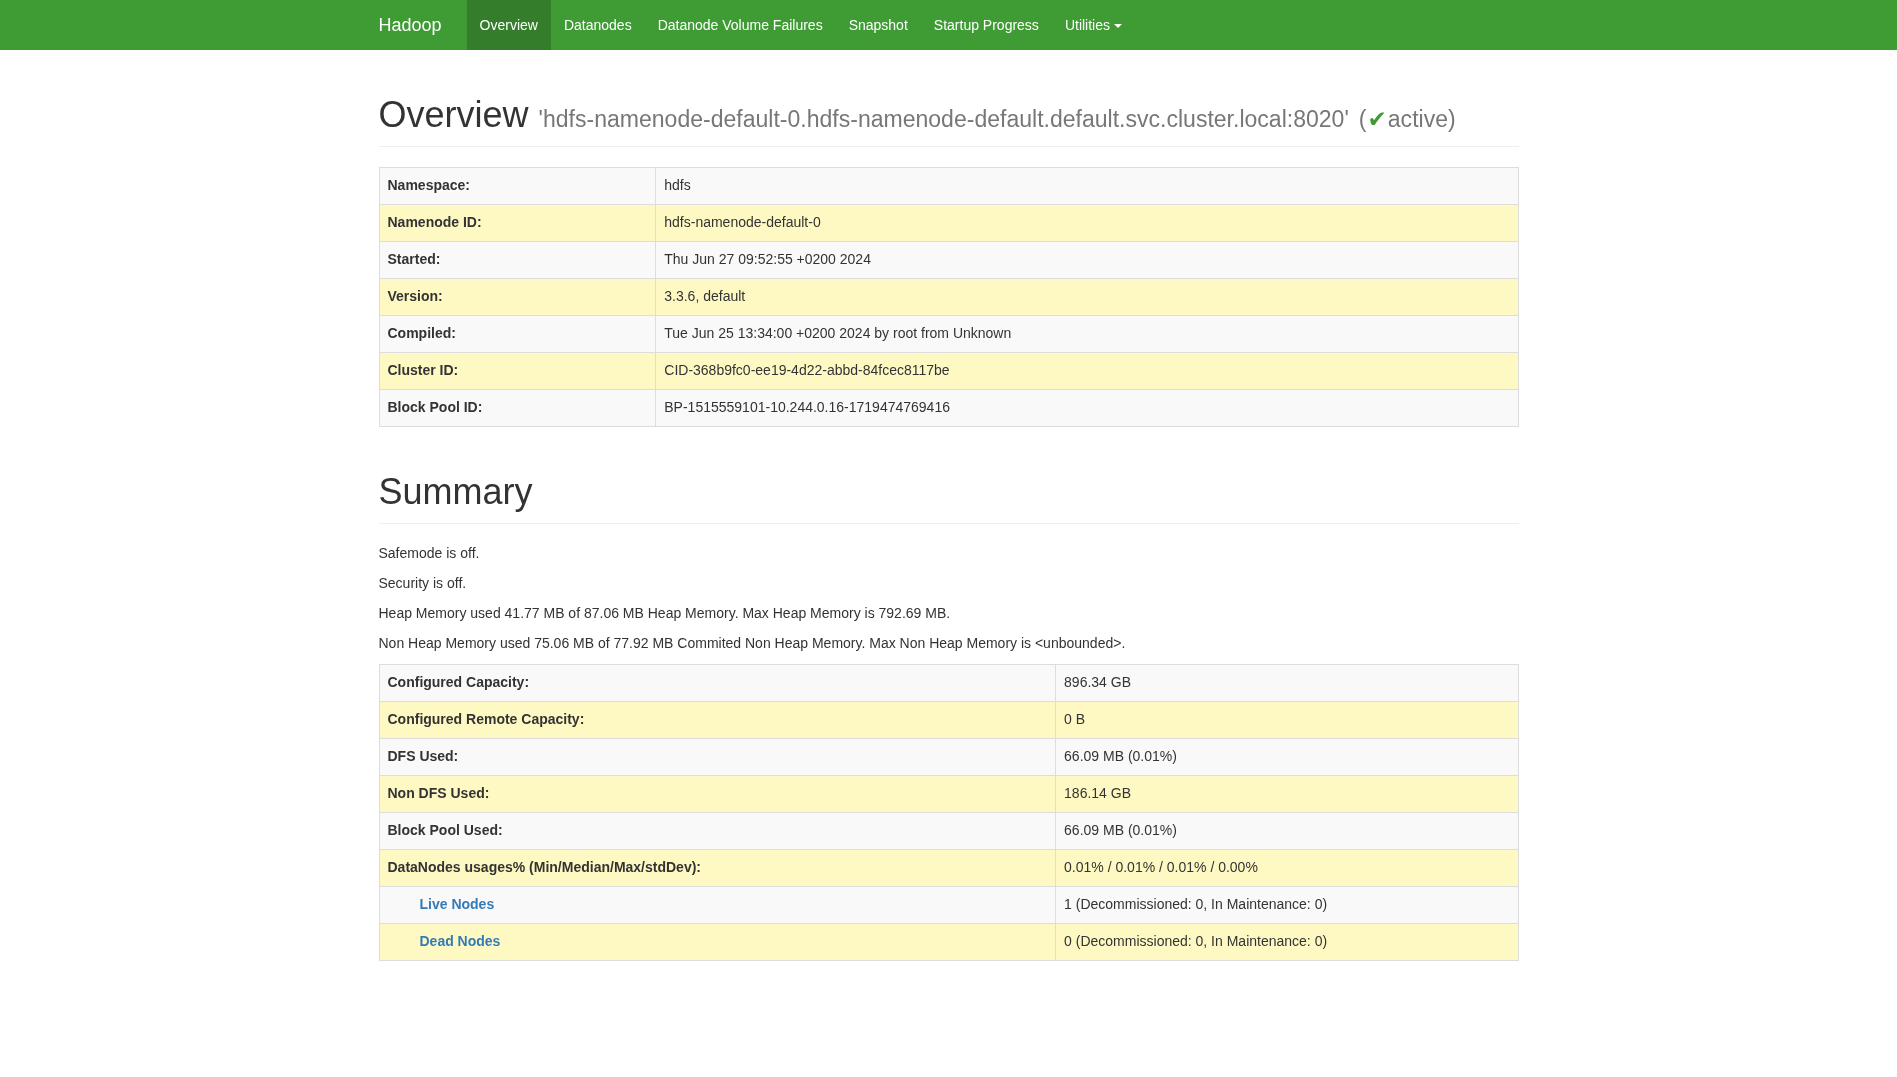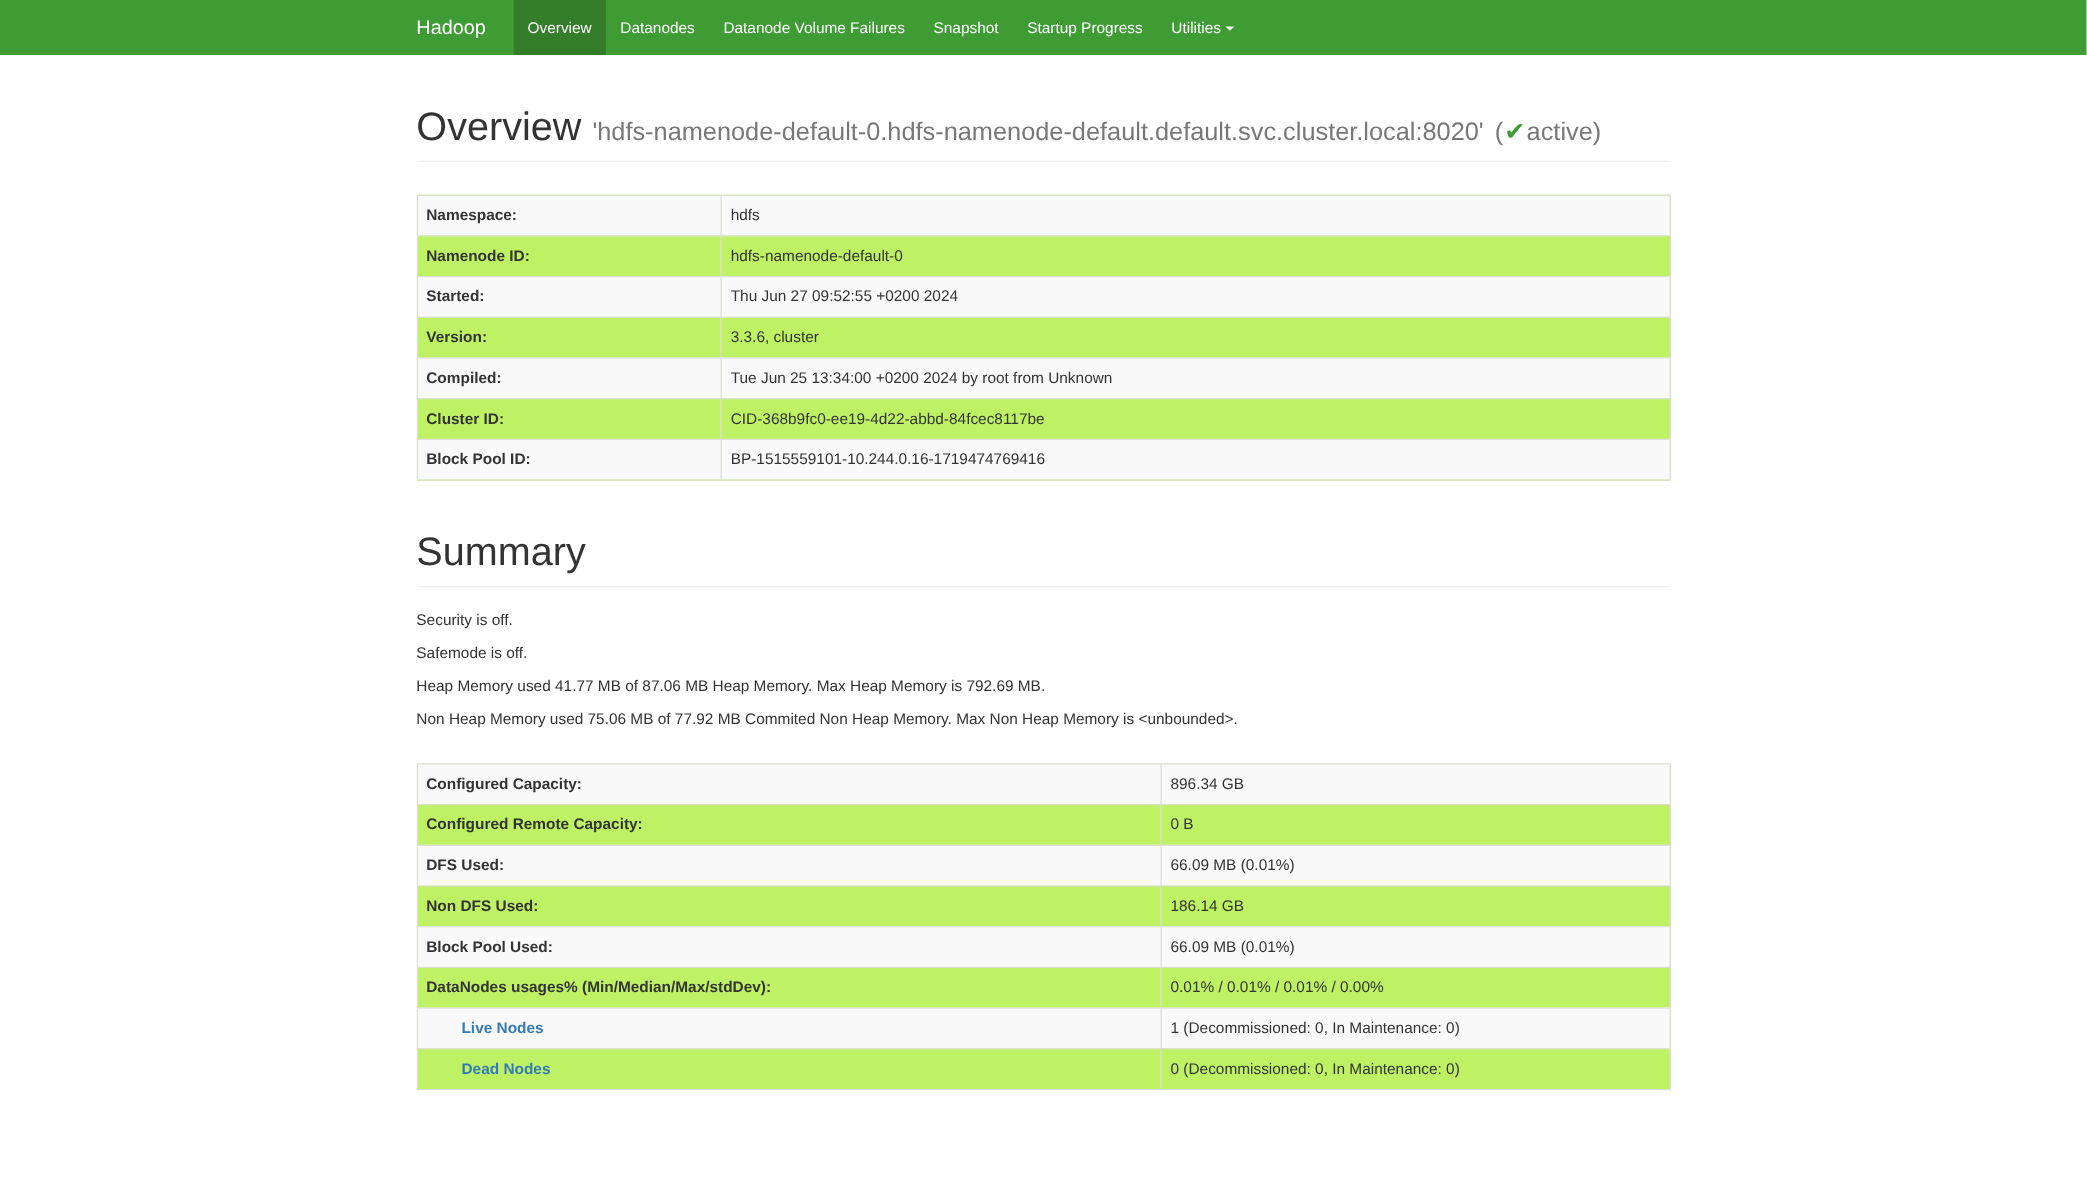--- a/index.html
+++ b/index.html
@@ -92,22 +92,21 @@
     font-weight: 700;
     padding: 0 1px;
   }
 
   
   table.table {
     width: 100%;
     border-collapse: collapse;
     border: 1px solid var(--table-border, #ddd);
     margin-bottom: 20px;
-    background: #bef264;
-    margin-top: 30px;
+    background: #fef9c3;
   }
   table.table th, table.table td {
     padding: 8px;
     border: 1px solid var(--table-border, #ddd);
     text-align: left;
     vertical-align: top;
     font-size: 14px;
     line-height: 1.42857;
   }
   table.table th { font-weight: 700; color: #333; }
@@ -172,21 +171,21 @@
       <tr>
         <th>Namenode ID:</th>
         <td>hdfs-namenode-default-0</td>
       </tr>
       <tr>
         <th>Started:</th>
         <td>Thu Jun 27 09:52:55 +0200 2024</td>
       </tr>
       <tr>
         <th>Version:</th>
-        <td>3.3.6, cluster</td>
+        <td>3.3.6, default</td>
       </tr>
       <tr>
         <th>Compiled:</th>
         <td>Tue Jun 25 13:34:00 +0200 2024 by root from Unknown</td>
       </tr>
       <tr>
         <th>Cluster ID:</th>
         <td>CID-368b9fc0-ee19-4d22-abbd-84fcec8117be</td>
       </tr>
       <tr>
@@ -194,22 +193,22 @@
         <td>BP-1515559101-10.244.0.16-1719474769416</td>
       </tr>
     </tbody>
   </table>
 
   <div class="page-header">
     <h1>Summary</h1>
   </div>
 
   <div>
+    <p>Safemode is off.</p>
     <p>Security is off.</p>
-    <p>Safemode is off.</p>
     <p>Heap Memory used 41.77 MB of 87.06 MB Heap Memory. Max Heap Memory is 792.69 MB.</p>
     <p>Non Heap Memory used 75.06 MB of 77.92 MB Commited Non Heap Memory. Max Non Heap Memory is &lt;unbounded&gt;.</p>
   </div>
 
   <table class="table summary-table">
     <tbody>
       <tr>
         <th>Configured Capacity:</th>
         <td>896.34 GB</td>
       </tr>

